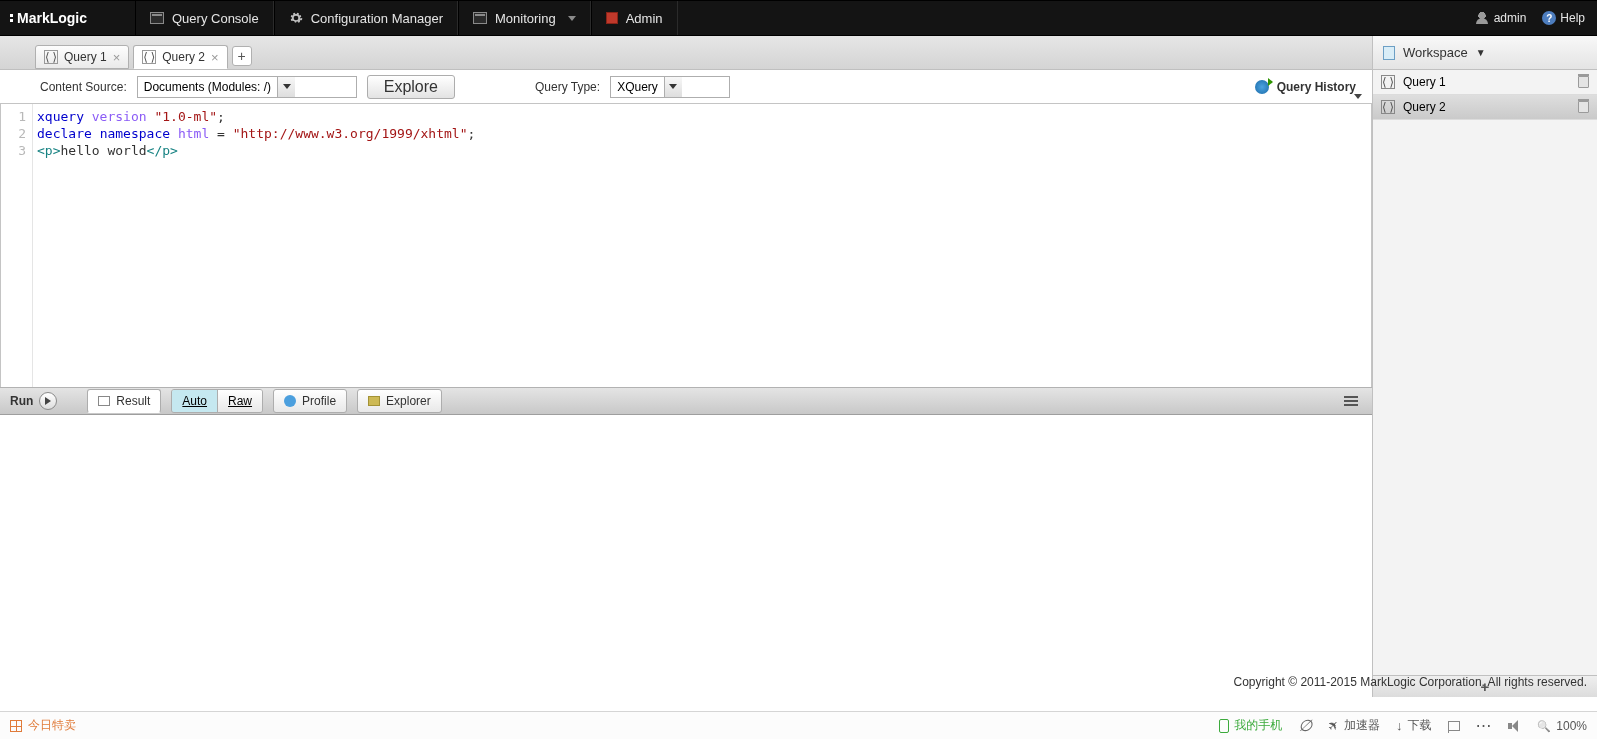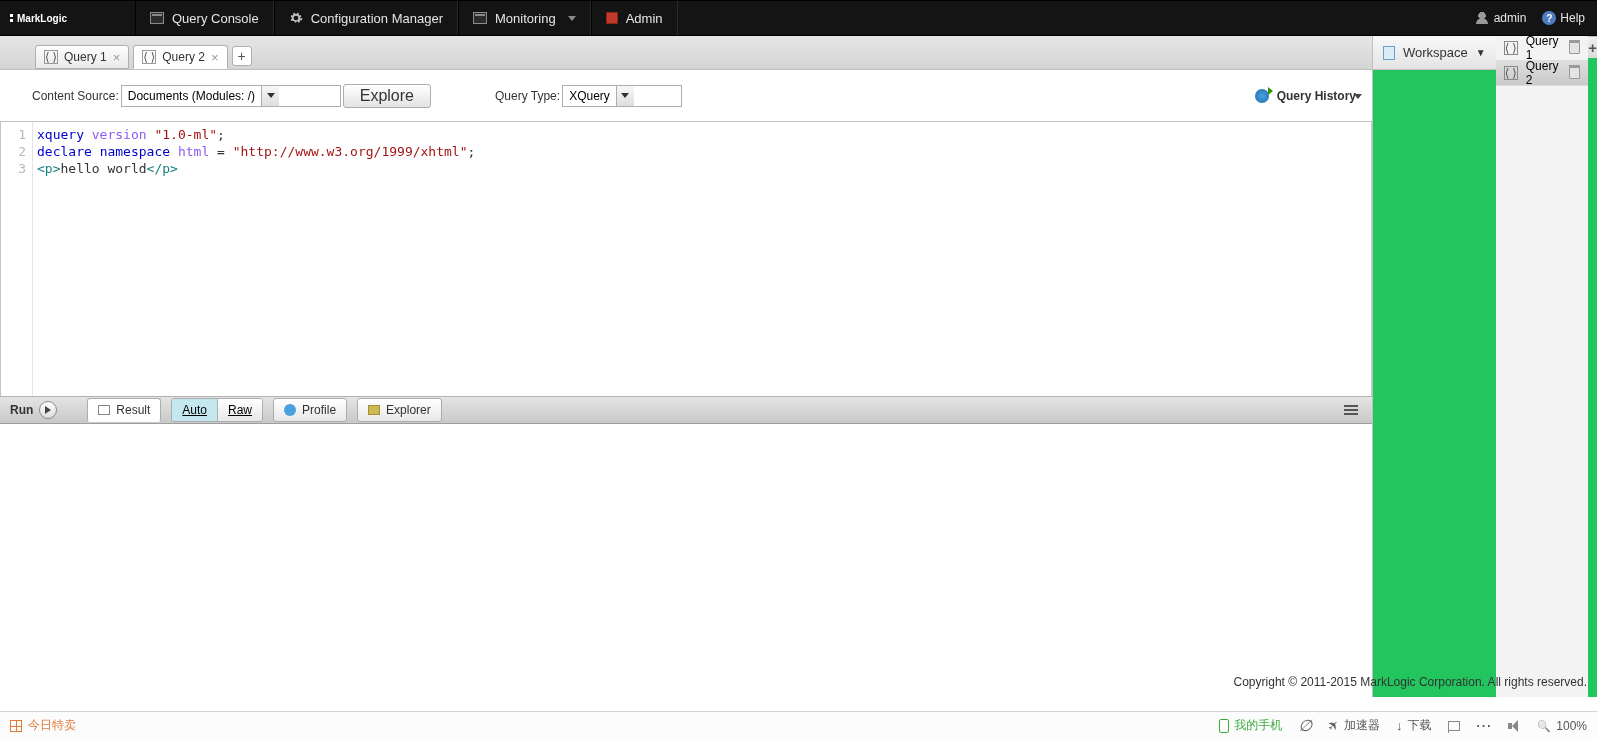--- a/index.html
+++ b/index.html
@@ -1,51 +1,51 @@
 <!DOCTYPE html>
 <html><head>
 <meta charset="utf-8">
 <style>
 * { margin:0; padding:0; box-sizing:border-box; }
 body { font-family:Arial,Helvetica,sans-serif; font-size:12px; background:#fff; width:1597px; height:739px; overflow:hidden; position:relative; }
 
 
 .topnav { height:36px; background:#141414; border-top:1px solid #000; border-bottom:1px solid #000; display:flex; align-items:center; color:#e5e5e5; }
-.logo { width:135px; height:100%; display:flex; align-items:center; padding-left:10px; font-weight:bold; color:#fff; font-size:10px; gap:4px;}
+.logo { width:135px; height:100%; display:flex; align-items:center; padding-left:10px; font-weight:bold; color:#fff; font-size:14px; gap:4px;}
 .logo-dots{ display:inline-flex; flex-direction:column; gap:2px;}
 .logo-dots span{ width:3px; height:3px; background:#fff;}
 .nav-item { height:100%; display:flex; align-items:center; padding:9px 14px; border-right:1px solid #2b2b2b; border-left:1px solid #000; gap:8px; cursor:pointer; color:#e5e5e5; font-size:13px; white-space:nowrap;}
 .nav-spacer{ flex:1;}
 .nav-right{ display:flex; align-items:center; margin-right:12px; gap:16px;}
 .nav-user{ display:flex; align-items:center; gap:6px; color:#e5e5e5;}
 .nav-help{ display:flex; align-items:center; gap:4px; color:#e5e5e5; cursor:pointer;}
 .help-circle{ width:14px; height:14px; border-radius:50%; background:#4d7dbe; color:#fff; display:flex; align-items:center; justify-content:center; font-size:10px; font-weight:bold;}
 .gear{ width:14px;height:14px;}
 .tri-down{ width:0;height:0;border-left:4px solid transparent;border-right:4px solid transparent;border-top:5px solid #8a8a8a; margin-left:4px;}
 .icon-box{ width:14px; height:12px; border:1px solid #8a8a8a; background:#2b2b2b; position:relative;}
 .icon-box::before{content:""; position:absolute; left:1px; right:1px; top:1px; height:2px; background:#8a8a8a;}
 .red-sq{ width:12px;height:12px;background:#c0392b;border:1px solid #8a2418;}
 .user-icon{ width:12px; height:12px; background:radial-gradient(circle at 50% 30%, #9a9a9a 35%, transparent 36%); position:relative;}
 .user-icon::after{content:"";position:absolute;bottom:0;left:0;right:0;height:6px;border-radius:6px 6px 0 0;background:#9a9a9a;}
 
 
 .main-area{ position:absolute; top:36px; left:0; right:0; bottom:42px; display:flex; }
 .left-col{ flex:1; display:flex; flex-direction:column; }
-.right-col{ width:225px; border-left:1px solid #c0c0c0; display:flex; flex-direction:row; background:#22c55e;}
+.right-col{ width:225px; border-left:1px solid #c0c0c0; display:flex; flex-direction:column; background:#fca5a5;}
 
 
 .tabs-bar{ height:34px; background:linear-gradient(#e6e6e6,#d4d4d4); border-bottom:1px solid #bfbfbf; display:flex; align-items:flex-end; padding-left:35px; gap:4px;}
 .tab{ height:24px; border:1px solid #b0b0b0; background:linear-gradient(#fdfdfd,#eaeaea); border-radius:3px 3px 0 0; display:flex; align-items:center; padding:0 8px; gap:6px; cursor:pointer; font-size:12px; color:#333;}
 .tab.active{ background:#fff; border-bottom:1px solid #fff; position:relative; z-index:2;}
 .tab-icon{ font-family:monospace; font-size:12px; color:#555; border:1px solid #999; width:14px; height:14px; display:flex; align-items:center; justify-content:center; line-height:1;}
 .tab-close{ color:#999; font-size:13px; cursor:pointer; line-height:1;}
 .tab-add{ width:20px; height:20px; border:1px solid #b0b0b0; border-radius:3px; background:#fff; display:flex; align-items:center; justify-content:center; font-size:14px; color:#555; margin-bottom:3px; cursor:pointer;}
 
 
-.editor-toolbar{ height:52px; border-bottom:1px solid #c4c4c4; display:flex; align-items:center; padding:0 10px 0 32px; background:#fff; gap:2px;}
+.editor-toolbar{ height:34px; border-bottom:1px solid #c4c4c4; display:flex; align-items:center; padding:0 10px 0 40px; background:#fff; gap:10px;}
 .tb-label{ color:#333; }
 .tb-select{ position:relative; height:22px; border:1px solid #aeaeae; background:#fff; display:flex; align-items:center;}
 .tb-select span{ padding:0 6px;}
 .tb-select .sel-btn{ width:18px; height:100%; border-left:1px solid #aeaeae; background:linear-gradient(#f7f7f7,#dedede); display:flex; align-items:center; justify-content:center;}
 .sel-btn::after{content:"";width:0;height:0;border-left:4px solid transparent;border-right:4px solid transparent;border-top:5px solid #333;}
 .tb-btn{ height:24px; padding:0 16px; border:1px solid #adadad; border-radius:3px; background:linear-gradient(#fff,#e3e3e3); cursor:pointer; color:#333; font-size:16px;}
 .editor-toolbar .spacer{ flex:1;}
 .query-history{ display:flex; align-items:center; gap:6px; font-weight:bold; color:#333; cursor:pointer; padding-right:6px;}
 .globe-refresh{ position:relative; width:16px; height:16px;}
 .globe-refresh .globe{ width:14px;height:14px;border-radius:50%;background:radial-gradient(circle,#4ba3e0,#1b6aa8); position:absolute; left:0; top:1px;}

